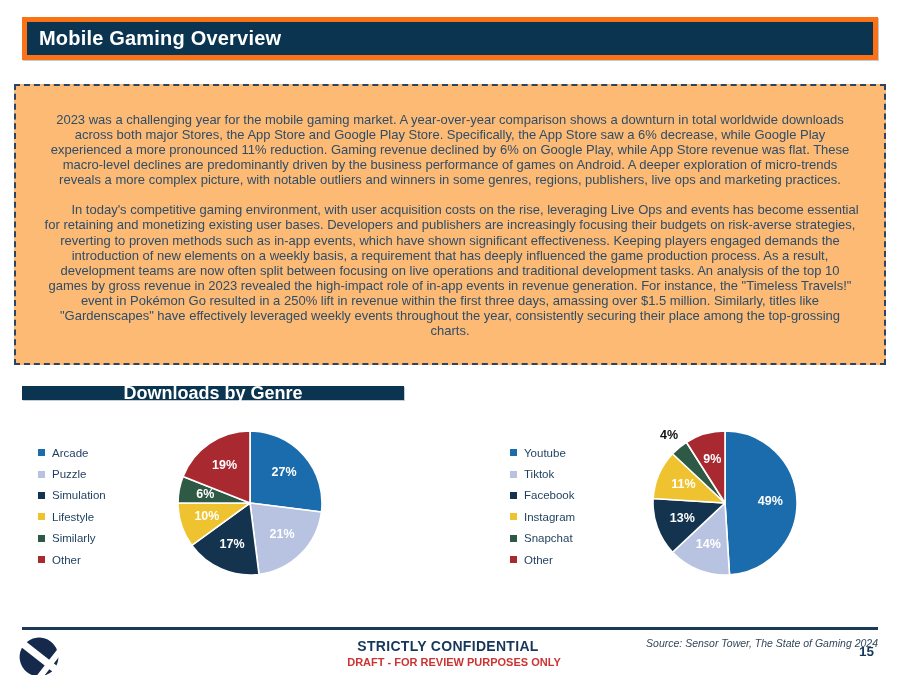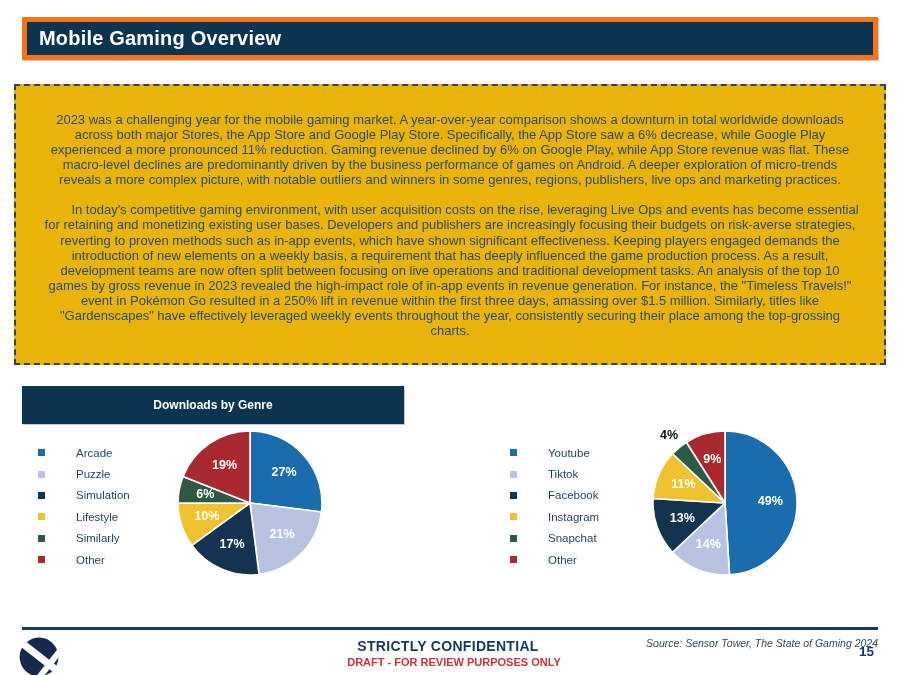--- a/index.html
+++ b/index.html
@@ -12,39 +12,39 @@
     position: absolute; left: 22px; top: 17px; width: 856px; height: 43px;
     background: #0a344f; border: 5px solid #f97316;
     display: flex; align-items: center; padding-left: 12px;
     box-shadow: 1px 1px 0 #c3ccd4;
   }
   .header-bar .title {
     color: #ffffff; font-size: 20px; font-weight: bold; letter-spacing: 0.2px;
   }
   .textbox {
     position: absolute; left: 14px; top: 84px; width: 872px; height: 281px;
-    background: #eab308; border: 2px dashed #2a4562;
+    background: #fdba74; border: 2px dashed #2a4562;
     padding: 26px 24px 0 24px;
     text-align: center; color: #2e4d69; font-size: 13px; line-height: 1.16;
   }
   .textbox p { margin: 0; }
   .textbox p.indent { margin-top: 15px; text-indent: 30px; }
   .chart-panel { position: absolute; top: 386px; width: 382px; height: 215px; }
   .chart-panel.left { left: 22px; }
   .chart-panel.right { left: 500px; width: 384px; }
   .chart-title-bar {
-    position: absolute; left: 0; top: 0; right: 0; height: 38px;
-    background: #0a344f; color: #ffffff; font-size: 12px; font-weight: bold;
+    position: absolute; left: 0; top: 0; right: 0; height: 14px;
+    background: #0a344f; color: #ffffff; font-size: 18px; font-weight: bold;
     display: flex; align-items: center; justify-content: center;
     box-shadow: 1px 1px 0 #c3ccd4;
   }
   .legend { position: absolute; top: 56px; }
   .chart-panel.left .legend { left: 16px; }
   .chart-panel.right .legend { left: 10px; }
-  .legend-item { display: flex; align-items: center; height: 21.4px; gap: 24px; }
+  .legend-item { display: flex; align-items: center; height: 21.4px; }
   .legend-swatch { width: 7px; height: 7px; margin-right: 7px; flex: 0 0 auto; }
   .legend-label { font-size: 11.5px; color: #1c3d5e; }
   svg.pie { position: absolute; top: 22px; }
   .chart-panel.left svg.pie { left: 133px; }
   .chart-panel.right svg.pie { left: 130px; }
   .pie-label { font-size: 12.5px; font-weight: bold; font-family: "Liberation Sans", sans-serif; }
   .source-note {
     position: absolute; right: 22px; top: 637px;
     font-size: 10.5px; font-style: italic; color: #33475c;
   }

